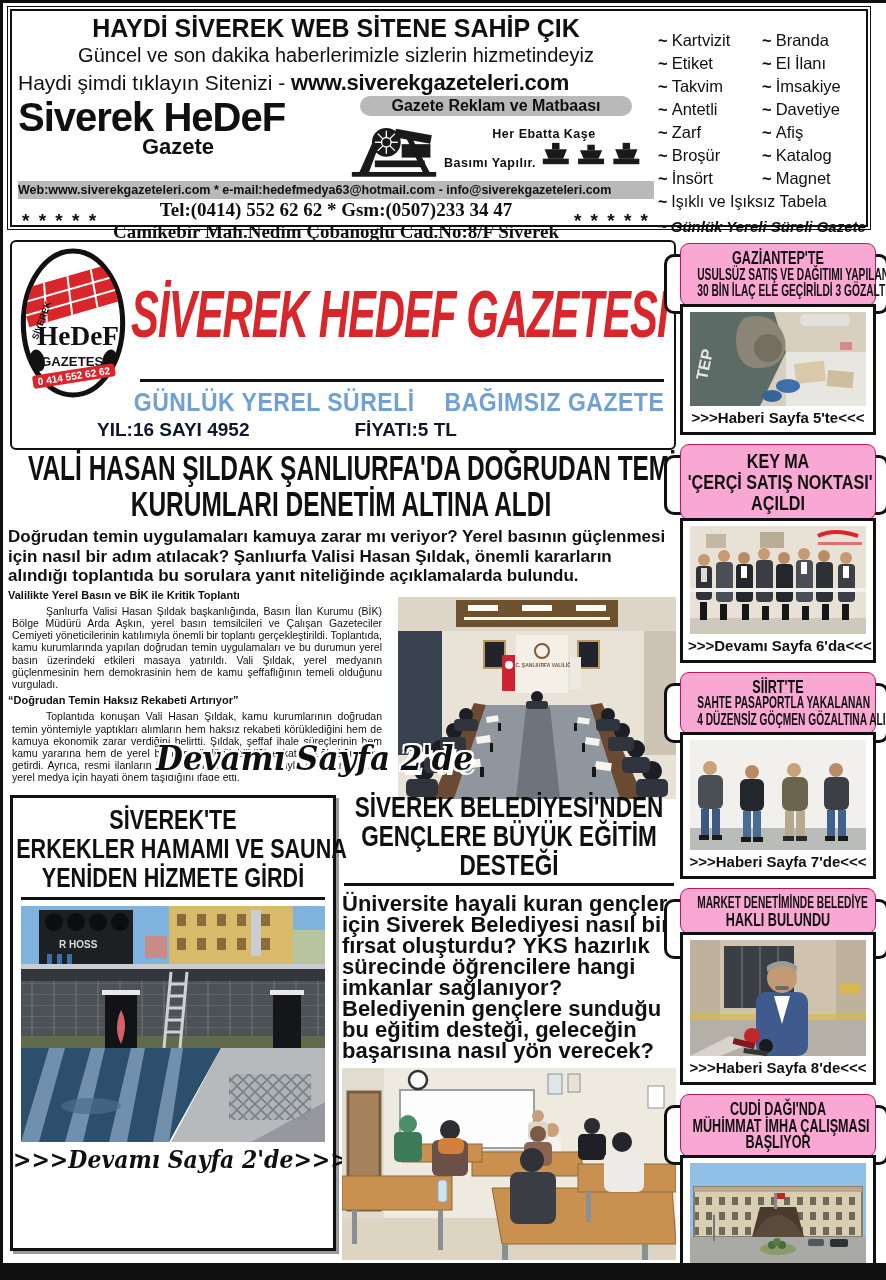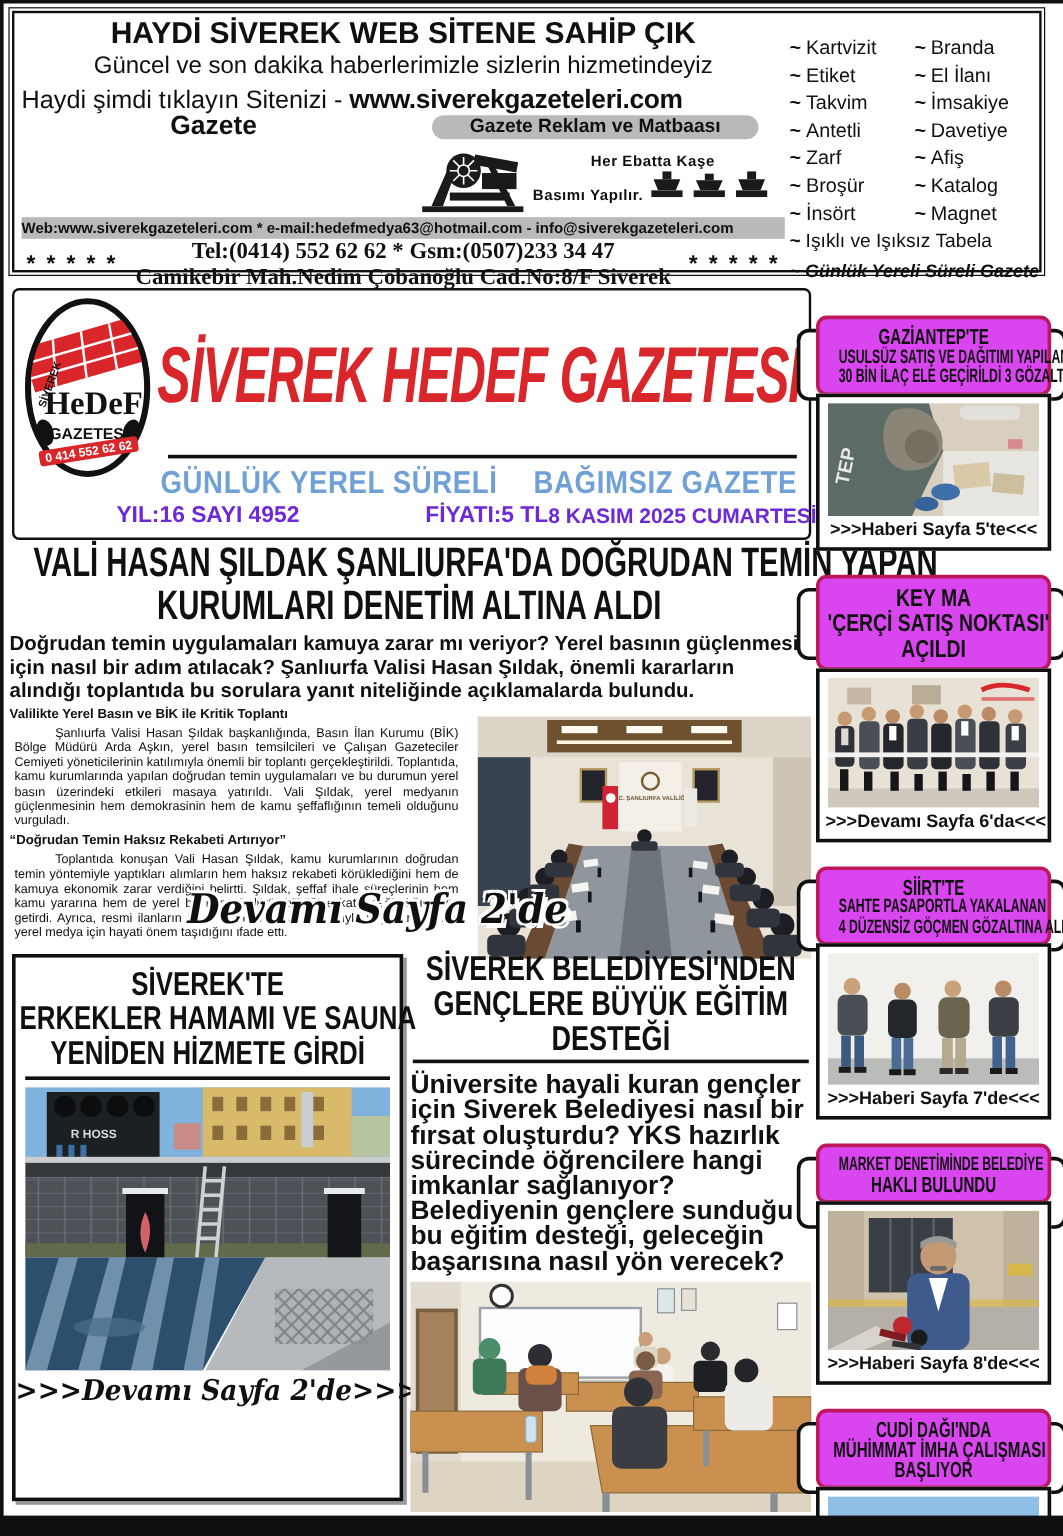--- a/index.html
+++ b/index.html
@@ -38,21 +38,21 @@
   .svc-italic{font-size:15px;font-weight:700;font-style:italic;margin-top:7px;white-space:nowrap;}
 
   
   .masthead{position:absolute;left:10px;top:240px;width:662px;height:206px;border:2px solid #101010;border-radius:6px;background:#fff;}
   .mast-logo{position:absolute;left:8px;top:5px;width:106px;height:152px;}
   .mast-title{position:absolute;left:118px;top:14px;right:6px;height:116px;display:flex;align-items:center;justify-content:center;}
   .mast-title span{font-size:44px;font-weight:800;font-style:italic;color:#d9262b;letter-spacing:-1px;white-space:nowrap;transform:scale(0.95,1.5);}
   .mast-divider{position:absolute;left:128px;right:10px;top:137px;height:3px;background:#101010;}
   .mast-sub{position:absolute;left:118px;right:6px;top:147px;text-align:center;color:#6fa0d6;font-weight:800;font-size:23px;letter-spacing:0.5px;transform:scaleY(1.15);white-space:nowrap;}
   .mast-sub .gap{display:inline-block;width:30px;}
-  .mast-meta{position:absolute;left:0;right:16px;top:177px;display:flex;font-weight:800;font-size:19px;color:#6d28d9;white-space:nowrap;}
+  .mast-meta{position:absolute;left:0;right:16px;top:177px;display:flex;font-weight:800;font-size:19px;color:#0f172a;white-space:nowrap;}
   .mast-meta .m1{margin-left:85px;}
   .mast-meta .m2{margin-left:105px;}
   .mast-meta .m3{margin-left:auto;margin-right:14px;font-size:17.5px;align-self:center;}
 
   
   .lead{position:absolute;left:8px;top:450px;width:666px;height:345px;}
   .hl-line{display:block;font-weight:800;font-size:26px;line-height:36px;transform:scale(0.94,1.32);transform-origin:center;white-space:nowrap;text-align:center;}
   .lead-par{font-weight:700;font-size:17px;line-height:19.5px;margin-top:5px;}
   .lead-row{display:flex;gap:12px;margin-top:3px;}
   .lead-text{width:378px;flex:0 0 auto;font-size:10.5px;line-height:12.2px;}
@@ -78,21 +78,21 @@
   .ebox-body{font-weight:700;font-size:22px;line-height:21px;}
   .ebox-photo{display:block;margin:7px auto 0;width:334px;height:192px;}
   .ebox .cont-line{font-size:24px;margin-top:6px;}
 
   
   .sidebar{position:absolute;left:680px;top:243px;width:196px;}
   .s-item{position:relative;margin-bottom:9px;}
   .tab{position:absolute;width:30px;height:54px;background:#fff;border:3px solid #101010;border-radius:10px;z-index:0;}
   .tab-l{left:-16px;top:11px;}
   .tab-r{right:-13px;top:11px;}
-  .plaque{position:relative;z-index:1;background:#d946ef;border:3px solid #be185d;border-radius:9px;padding:6px 2px 5px;text-align:center;margin-top:20px;}
+  .plaque{position:relative;z-index:1;background:#f9a8d4;border:1px solid #be185d;border-radius:9px;padding:6px 2px 5px;text-align:center;}
   .p-line{display:block;font-weight:800;font-size:14px;line-height:16.5px;transform:scale(0.9,1.3);white-space:nowrap;text-align:center;}
   .p-sm{font-size:12px;transform:scale(0.85,1.35);}
   .p-lg{font-size:17px;line-height:21px;transform:scale(0.95,1.2);}
   .s-box{position:relative;z-index:1;border:3px solid #101010;background:#fff;margin-top:-2px;padding:5px 5px 2px;}
   .s-photo{display:block;width:176px;margin:0 auto;}
   .s-ref{font-weight:700;font-size:15px;text-align:center;padding:3px 0 4px;white-space:nowrap;}
 </style>
 </head>
 <body>
 
@@ -100,20 +100,21 @@
 
   <section class="adbox">
     <div class="adbox-inner">
       <div class="ad-left">
         <div class="ad-h1">HAYDİ SİVEREK WEB SİTENE SAHİP ÇIK</div>
         <div class="ad-h2">Güncel ve son dakika haberlerimizle sizlerin hizmetindeyiz</div>
         <div class="ad-cta"><span>Haydi şimdi tıklayın Sitenizi - </span><b>www.siverekgazeteleri.com</b></div>
 
         <div class="brand-row">
           <div class="brand-block">
+            <div class="brand-name">Siverek HeDeF</div>
             <div class="brand-sub">Gazete</div>
           </div>
           <div class="print-block">
             <div class="print-pill">Gazete Reklam ve Matbaası</div>
             <div class="print-row">
               <svg width="92" height="62" viewBox="0 0 96 64">
                 <g fill="#1a1a1a">
                   <rect x="4" y="57" width="88" height="5"></rect>
                   <polygon points="12,57 30,16 37,16 22,57"></polygon>
                   <polygon points="78,57 60,20 66,20 85,57"></polygon>
@@ -218,21 +219,20 @@
     <div class="mast-title">
         <span>SİVEREK HEDEF GAZETESİ</span>
       </div>
     <div class="mast-divider"></div>
     <div class="mast-sub">
       <span>GÜNLÜK YEREL SÜRELİ</span><span class="gap"></span><span>BAĞIMSIZ GAZETE</span>
     </div>
     <div class="mast-meta">
       <span class="m1">YIL:16 SAYI 4952</span>
       <span class="m2">FİYATI:5 TL</span>
-      <span class="m3">8 KASIM 2025 CUMARTESİ</span>
     </div>
   </section>
 
   <section class="lead">
     <div>
       <span class="hl-line">VALİ HASAN ŞILDAK ŞANLIURFA'DA DOĞRUDAN TEMİN YAPAN</span>
       <span class="hl-line">KURUMLARI DENETİM ALTINA ALDI</span>
     </div>
     <div class="lead-par">Doğrudan temin uygulamaları kamuya zarar mı veriyor? Yerel basının güçlenmesi için nasıl bir adım atılacak? Şanlıurfa Valisi Hasan Şıldak, önemli kararların alındığı toplantıda bu sorulara yanıt niteliğinde açıklamalarda bulundu.</div>
     <div class="lead-row">

